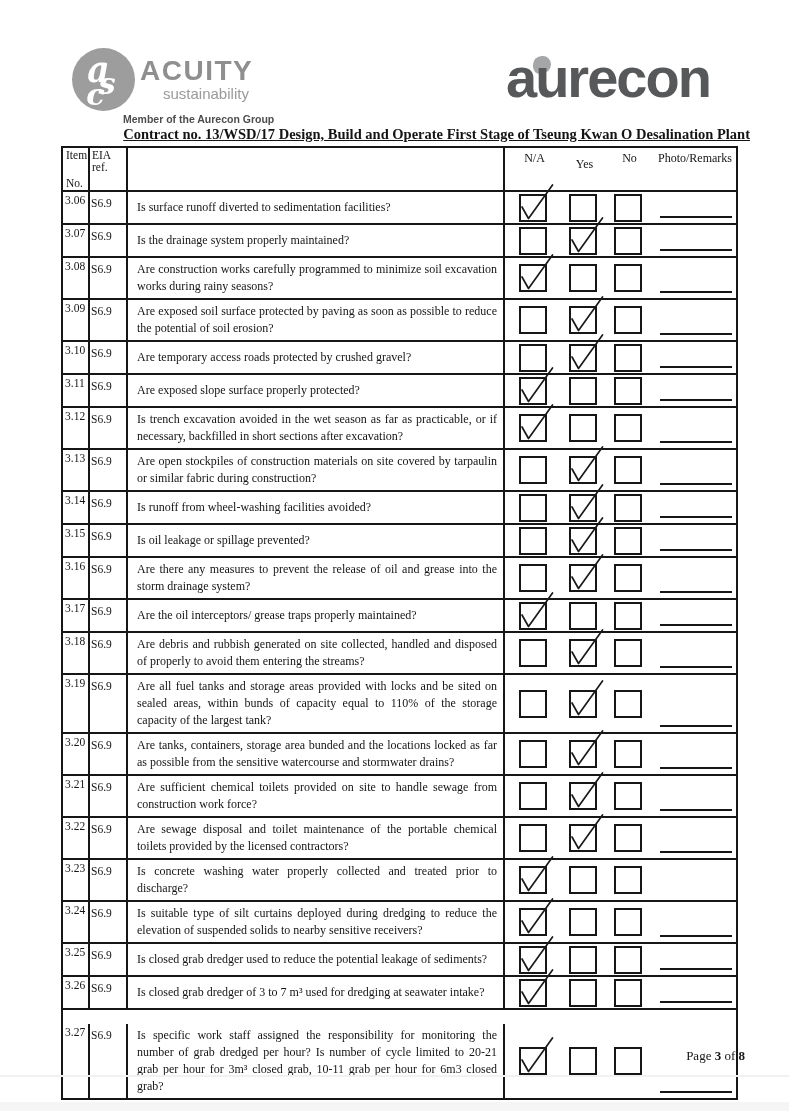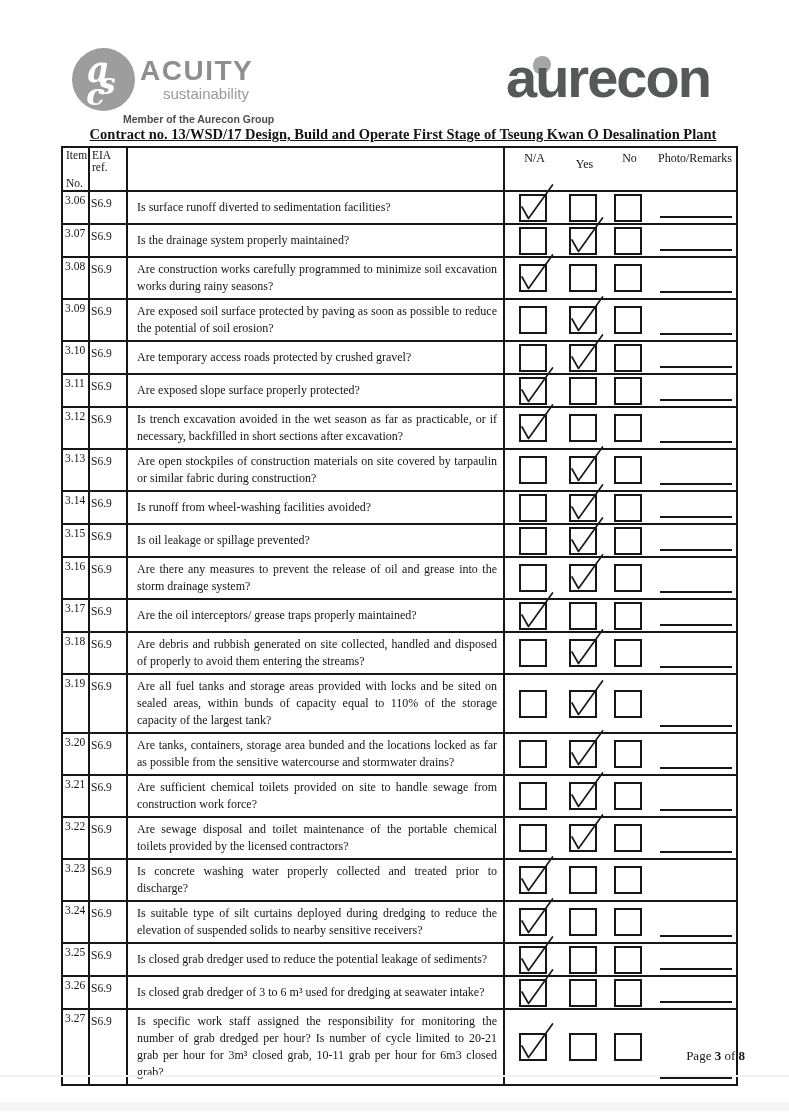--- a/index.html
+++ b/index.html
@@ -32,34 +32,34 @@
   }
   .aurecon-word {
     position:absolute; left:0; top:8px;
     font-family:"Liberation Sans", sans-serif; font-weight:bold;
     font-size:56px; letter-spacing:-2px; color:#57585a; line-height:1;
   }
 
   
   .title {
     position:absolute; left:56px; top:126px; width:694px;
-    text-align:center; font-weight:bold; font-size:14.5px; white-space:nowrap;
+    text-align:right; font-weight:bold; font-size:14.5px; white-space:nowrap;
   }
   .title span { text-decoration:underline; }
 
   
   .checklist {
     position:absolute; left:61px; top:146px; width:677px;
     border:2px solid #161616; box-sizing:border-box; background:#fff;
   }
   .thead, .row {
     display:grid; grid-template-columns:27px 38px 377px 1fr;
     border-bottom:2px solid #161616;
   }
-  .row:last-child { border-bottom:none; }
+  .row:last-child { border-bottom:none;margin-top:14px; }
   .thead { height:42px; }
   .cell { box-sizing:border-box; }
   .c1, .c2, .c3 { border-right:2px solid #161616; }
   .h-item { font-size:11.5px; padding:1px 0 1px 3px; display:flex; flex-direction:column; justify-content:space-between; }
   .h-eia  { font-size:11.5px; padding:1px 16px 0 2px; }
   .h-ans  { position:relative; font-size:12px; }
   .h-na  { position:absolute; left:13px;  top:3px; width:33px; text-align:center; }
   .h-yes { position:absolute; left:63px;  top:9px; width:33px; text-align:center; }
   .h-no  { position:absolute; left:108px; top:3px; width:33px; text-align:center; }
   .h-rem { position:absolute; left:148px; top:3px; width:84px; text-align:center; }
@@ -493,21 +493,21 @@
       <div class="cb cb-yes"></div>
       <div class="cb cb-no"></div>
       <div class="remark-line"></div>
     </div>
   </div>
 
   <div class="row">
     <div class="cell c1 c-item">3.26</div>
     <div class="cell c2 c-eia">S6.9</div>
     <div class="cell c3 c-q">
-      <div class="qt">Is closed grab dredger of 3 to 6 m³ used for dredging at seawater intake?</div>
+      <div class="qt">Is closed grab dredger of 3 to 7 m³ used for dredging at seawater intake?</div>
     </div>
     <div class="cell c-ans">
       <div class="cb cb-na">
               <svg class="tick" viewBox="0 0 40 43">
                 <path d="M5 24 L11.5 35.5 L35.5 2" fill="none" stroke="#1a1a1a" stroke-width="1.7" stroke-linecap="round" stroke-linejoin="round"></path>
               </svg>
             </div>
       <div class="cb cb-yes"></div>
       <div class="cb cb-no"></div>
       <div class="remark-line"></div>

